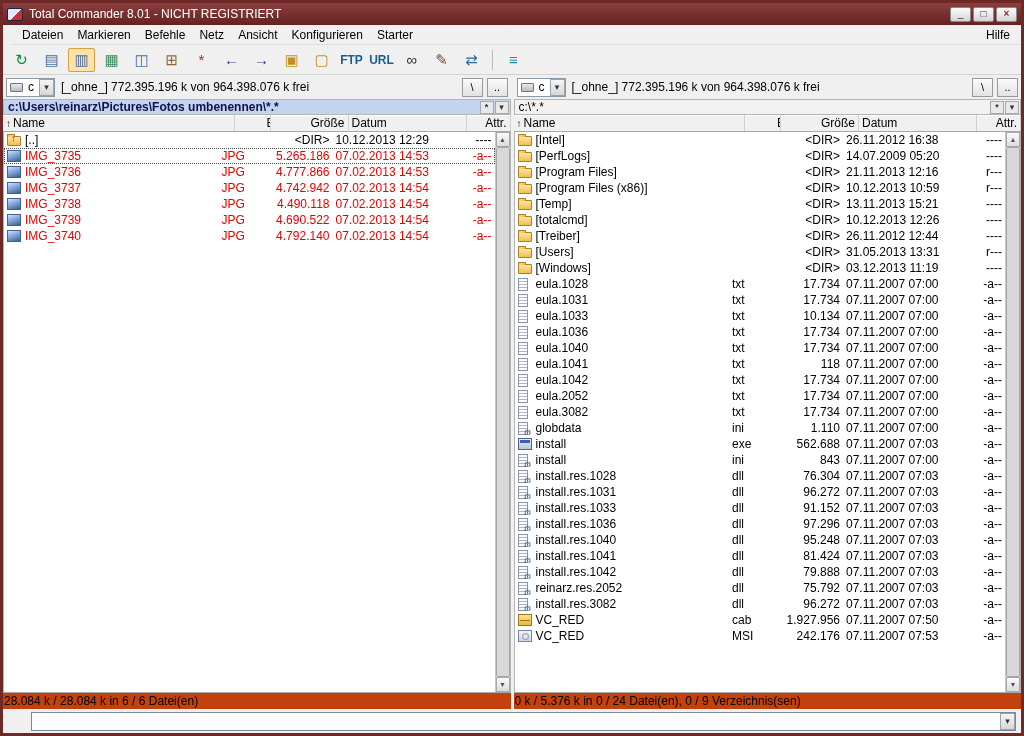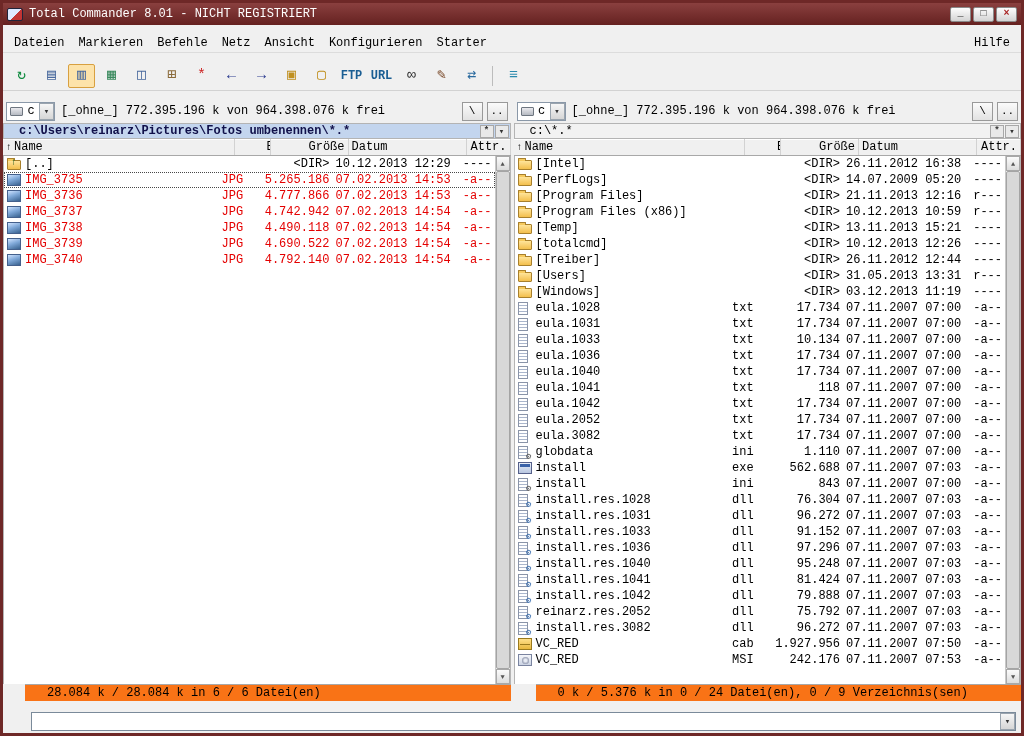--- a/index.html
+++ b/index.html
@@ -1,28 +1,28 @@
 <!DOCTYPE html>
 <html><head>
 <meta charset="utf-8">
 <style>
   html,body{margin:0;padding:0;width:1024px;height:736px;overflow:hidden;background:#555;}
   *{box-sizing:border-box;}
   .window{width:1024px;height:736px;display:flex;flex-direction:column;border:3px solid #6e2827;
-    background:#f0f0f0;font-family:Liberation Mono, monospace;font-size:12px;color:#000;gap:8px;}
+    background:#f0f0f0;font-family:Liberation Sans, sans-serif;font-size:12px;color:#000;}
   
   .titlebar{height:22px;flex:none;background:linear-gradient(#8a403f,#652120);display:flex;align-items:center;padding:0 4px;}
   .app-icon{width:16px;height:13px;flex:none;background:linear-gradient(135deg,#dfe9ff 0 55%,#c23434 55% 100%);border:1px solid #20243a;border-radius:2px;}
   .title-text{color:#fff;margin-left:6px;flex:1;white-space:nowrap;overflow:hidden;}
   .win-btns{display:flex;gap:2px;}
   .win-btn{width:21px;height:15px;background:linear-gradient(#fdfdfd,#d4d4d4);border:1px solid #8a8a8a;border-radius:2px;
     font-size:10px;line-height:12px;text-align:center;color:#333;cursor:default;}
   .win-btn.close{color:#a82222;font-weight:bold;}
   
-  .menubar{height:20px;flex:none;display:flex;align-items:center;background:#f0f0f0;border-bottom:1px solid #dcdcdc;padding:0 4px;}
+  .menubar{height:20px;flex:none;display:flex;align-items:center;background:#f0f0f0;border-bottom:1px solid #dcdcdc;padding:0 4px;margin-left:8px;}
   .menu-left{display:flex;flex:1;}
   .menu-item{padding:2px 7px;white-space:nowrap;}
   
   .toolbar{height:30px;flex:none;display:flex;align-items:center;gap:3px;padding:0 5px;border-bottom:1px solid #d2d2d2;}
   .tb-btn{width:27px;height:24px;display:flex;align-items:center;justify-content:center;border:1px solid transparent;border-radius:2px;}
   .tb-btn.pressed{background:#fde3aa;border-color:#d8a040;}
   .tb-glyph{font-size:15px;line-height:1;}
   .tb-glyph.txt{font-size:12px;font-weight:bold;}
   .tb-sep{width:1px;height:20px;background:#bcbcbc;margin:0 4px;}
   
@@ -33,21 +33,21 @@
   .drivebar{height:24px;flex:none;display:flex;align-items:center;gap:4px;padding:0 3px;}
   .drive-combo{display:flex;align-items:center;background:#fff;border:1px solid #8a98a8;height:19px;padding-left:3px;gap:3px;}
   .drive-ico{width:13px;height:9px;background:linear-gradient(#eaeaee,#b6bac2);border:1px solid #6e7680;border-radius:1px;}
   .drive-letter{width:10px;text-align:center;}
   .combo-arrow{width:15px;height:17px;background:linear-gradient(#f6f6f6,#d6d6d6);border:1px solid #9aa4ae;display:flex;align-items:center;justify-content:center;}
   .combo-arrow::after{content:"▾";font-size:9px;color:#333;}
   .free-space{margin-left:2px;white-space:nowrap;overflow:hidden;}
   .spacer{flex:1;}
   .mini-btn{width:21px;height:19px;background:linear-gradient(#fbfbfb,#e2e2e2);border:1px solid #999;font:inherit;font-size:11px;padding:0;}
   
-  .pathbar{height:16px;flex:none;display:flex;align-items:center;background:#f2f2f2;border:1px solid #b4b4b4;padding-left:15px;}
+  .pathbar{height:16px;flex:none;display:flex;align-items:center;background:#f2f2f2;border:1px solid #b4b4b4;padding-left:4px;}
   .pathbar.active{background:#c3d5ee;}
   .pathbar.active .path-text{font-weight:bold;color:#10104a;}
   .path-text{flex:1;white-space:nowrap;overflow:hidden;}
   .path-btn{width:14px;height:13px;border:1px solid #a8a8a8;background:#e9e9e9;display:flex;align-items:center;justify-content:center;font-size:9px;margin-right:1px;color:#333;}
   .path-btn.fav::after{content:"*";font-weight:bold;}
   .path-btn.hist::after{content:"▾";}
   
   .col-headers{height:17px;flex:none;display:flex;background:#f0f0f0;border-bottom:1px solid #a8a8a8;box-shadow:inset 0 1px 0 #fff;}
   .col{display:flex;align-items:center;padding:0 3px;border-right:1px solid #d2d2d2;overflow:hidden;white-space:nowrap;}
   .col.c-name{flex:1;}
@@ -84,21 +84,21 @@
   .fi.msi{background:linear-gradient(#f4f6fa,#ccd4e4);border:1px solid #7a84a0;}
   .fi.msi::after{content:"";position:absolute;left:3px;top:2px;width:7px;height:7px;background:radial-gradient(circle,#e8ecf4 25%,#8890a8 75%);border-radius:50%;}
   
   .scrollbar{width:15px;flex:none;background:#f0f0f0;border-left:1px solid #c8c8c8;display:flex;flex-direction:column;}
   .sb-btn{height:15px;flex:none;display:flex;align-items:center;justify-content:center;background:linear-gradient(#fbfbfb,#dcdcdc);border:1px solid #a8a8a8;color:#555;}
   .sb-btn.up::after{content:"▲";font-size:7px;}
   .sb-btn.down::after{content:"▼";font-size:7px;}
   .sb-track{flex:1;position:relative;background:#f5f5f5;}
   .sb-thumb{position:absolute;left:0;right:0;top:0;bottom:0;background:#d8d8d8;border:1px solid #a4a4a4;border-radius:2px;}
   
-  .panel-status{height:17px;flex:none;display:flex;align-items:center;padding:0 22px;background:#f97316;border-top:1px solid #a8a8a8;white-space:nowrap;overflow:hidden;margin-left:22px;}
+  .panel-status{height:17px;flex:none;display:flex;align-items:center;padding:0 1px;background:#c2410c;border-top:1px solid #a8a8a8;white-space:nowrap;overflow:hidden;}
   
   .cmdline{height:24px;flex:none;display:flex;align-items:center;gap:4px;padding:0 5px 0 28px;}
   .cmd-prompt{white-space:nowrap;}
   .cmd-input-wrap{flex:1;display:flex;height:19px;border:1px solid #7a8a9a;background:#fff;}
   .cmd-input{flex:1;border:none;outline:none;font:inherit;padding:0 3px;background:transparent;}
   
   .fkeys{height:27px;flex:none;display:flex;align-items:center;gap:6px;padding:0 4px 3px;}
   .fk-btn{flex:1;height:21px;display:flex;align-items:center;justify-content:center;background:linear-gradient(#fcfcfc,#e5e5e5);border:1px solid #9a9a9a;border-radius:2px;white-space:nowrap;}
 </style>
 </head>

